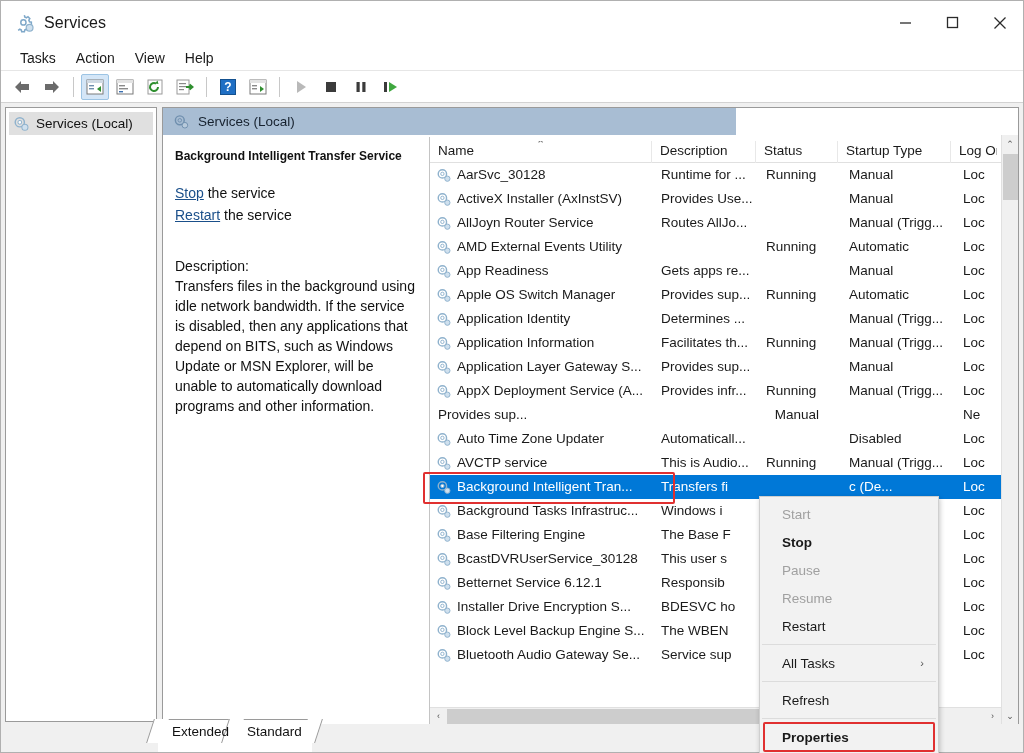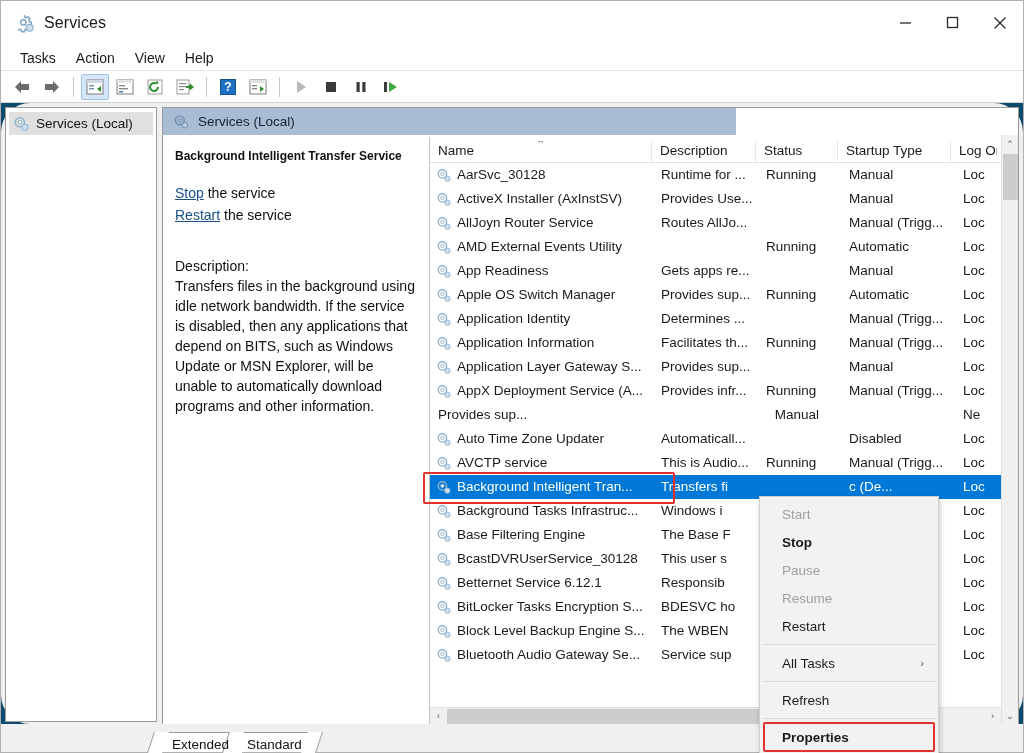--- a/index.html
+++ b/index.html
@@ -6,21 +6,21 @@
   html, body {
     margin: 0; padding: 0;
     width: 1024px; height: 753px;
     overflow: hidden;
     background: #ffffff;
     font-family: "Liberation Sans", sans-serif;
   }
   #app {
     position: relative;
     width: 1024px; height: 753px;
-    background: #0c4a6e;
+    background: #be185d;
     border: 1px solid #b0b0b0;
     display: flex;
     flex-direction: column;
   }
 
   
   .titlebar {
     height: 44px;
     flex: 0 0 44px;
     display: flex;
@@ -88,21 +88,20 @@
     margin: 0 6px;
   }
 
   
   .body {
     flex: 1 1 auto;
     display: flex;
     background: #f0f0f0;
     padding: 4px 4px 0 4px;
     min-height: 0;
-    border-radius: 29px;
   }
 
   
   .treepane {
     width: 152px;
     flex: 0 0 152px;
     background: #ffffff;
     border: 1px solid #9a9a9a;
     margin-right: 5px;
     margin-bottom: 2px;
@@ -318,21 +317,21 @@
     height: 28px;
     flex: 0 0 28px;
     display: flex;
     align-items: flex-end;
     background: #f0f0f0;
     padding-left: 157px;
     border-left: none;
   }
   .tabstrip .ftab {
     position: relative;
-    height: 20px;
+    height: 33px;
     padding: 0 10px 0 14px;
     font-size: 13.5px;
     color: #111;
     line-height: 23px;
     background: #ffffff;
     border-top: 1px solid #9a9a9a;
     margin-right: -6px;
   }
   .ftab::before {
     content: "";
@@ -880,21 +879,21 @@
               </div>
               <div class="row">
                 <div class="cell namecell c-name">
                   <span class="gear">
                     <svg width="16" height="16" viewBox="0 0 20 20">
                       <circle cx="8" cy="8.6" r="5.2" fill="none" stroke="#8fb2cd" stroke-width="1.8"></circle>
                       <circle cx="8" cy="8.6" r="2.1" fill="#ffffff" stroke="#8fb2cd" stroke-width="1.2"></circle>
                       <circle cx="14.2" cy="14.6" r="3.3" fill="#cfe0ee" stroke="#8fb2cd" stroke-width="1.2"></circle>
                     </svg>
                   </span>
-                  <span>BitLocker Tasks Encryption S...</span>
+                  <span>Installer Drive Encryption S...</span>
                 </div>
                 <div class="cell c-desc">BDESVC ho</div>
                 <div class="cell c-status"></div>
                 <div class="cell c-start">Trigg...</div>
                 <div class="cell c-logon">Loc</div>
               </div>
               <div class="row">
                 <div class="cell namecell c-name">
                   <span class="gear">
                     <svg width="16" height="16" viewBox="0 0 20 20">

